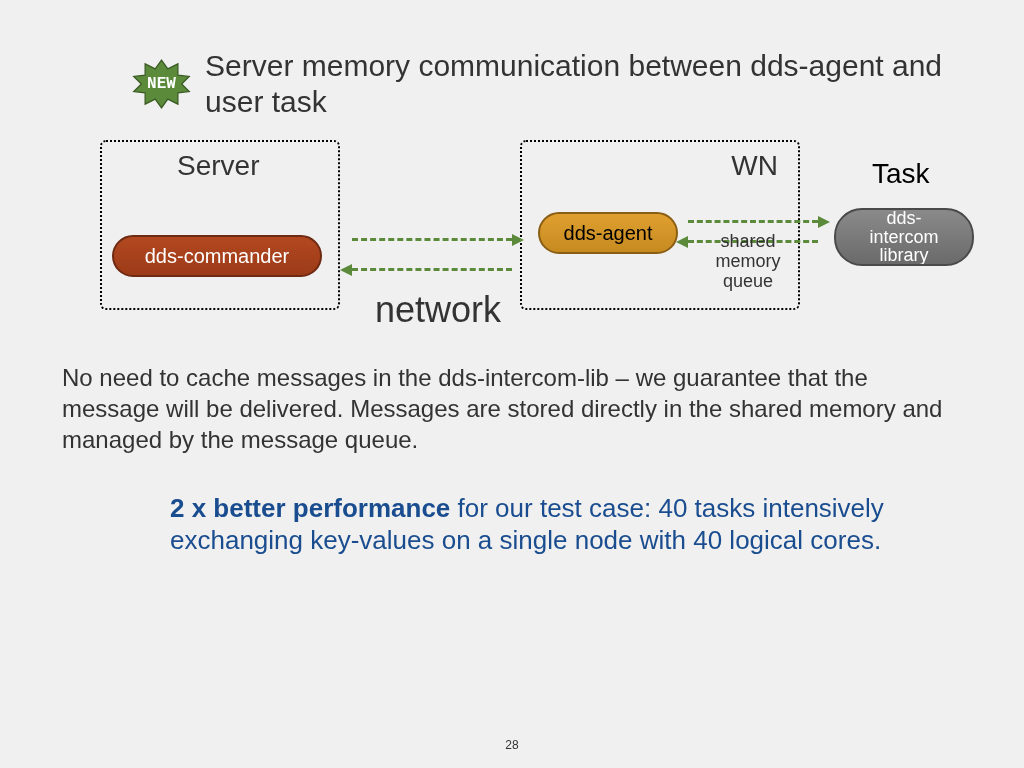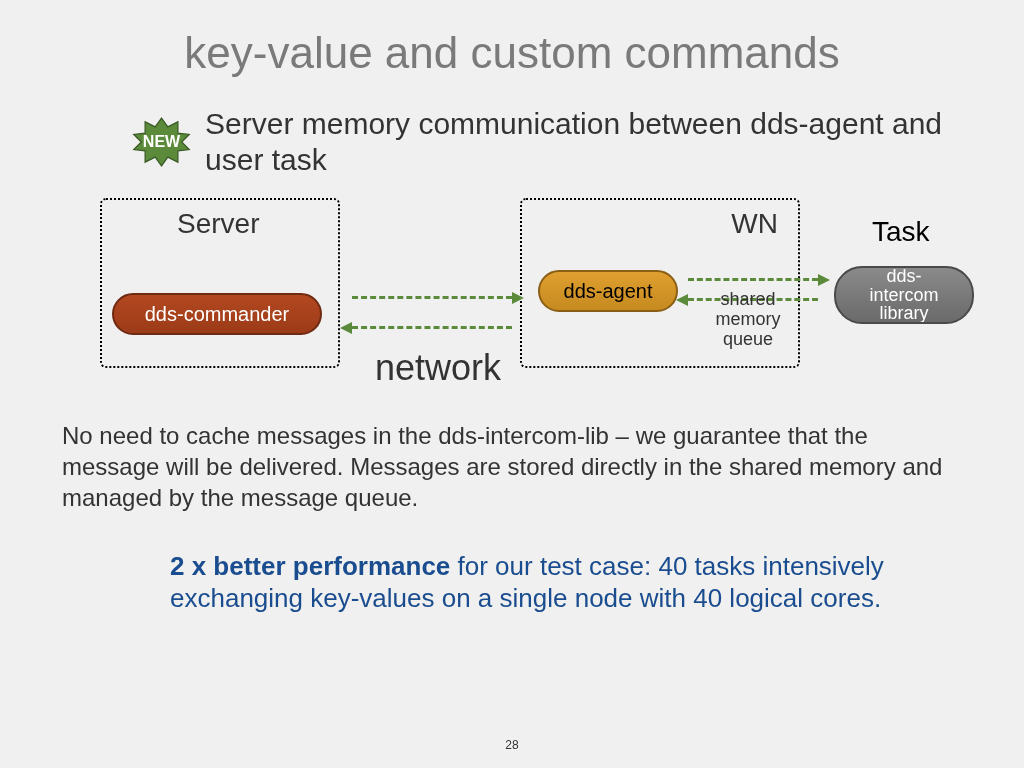--- a/index.html
+++ b/index.html
@@ -27,20 +27,21 @@
 .sub-row {
   display: flex;
   align-items: center;
   margin-top: 28px;
   margin-left: 70px;
 }
 .new-badge {
   width: 72px;
   height: 54px;
   position: relative;
+  font-family: Liberation Mono, monospace;
 }
 .starburst {
   width: 100%;
   height: 100%;
 }
 .new-text {
   position: absolute;
   top: 50%;
   left: 50%;
   transform: translate(-50%, -50%);
@@ -179,21 +180,20 @@
   transform: translateX(-50%);
   font-size: 12px;
   color: #333;
 }
 </style>
 </head>
 <body>
 
 <div class="slide">
 
-  <h1 class="title">key-value and custom commands</h1>
 
   <div class="sub-row">
     <div class="new-badge">
       <svg class="starburst" viewBox="0 0 100 80">
         <polygon points="50,2 60,16 76,8 76,26 94,28 82,40 94,52 76,54 76,72 60,64 50,78 40,64 24,72 24,54 6,52 18,40 6,28 24,26 24,8 40,16" fill="#5a8a3a" stroke="#3a5a24" stroke-width="2"></polygon>
       </svg>
       <span class="new-text">NEW</span>
     </div>
     <div class="sub-text">Server memory communication between dds-agent and user task</div>
   </div>

